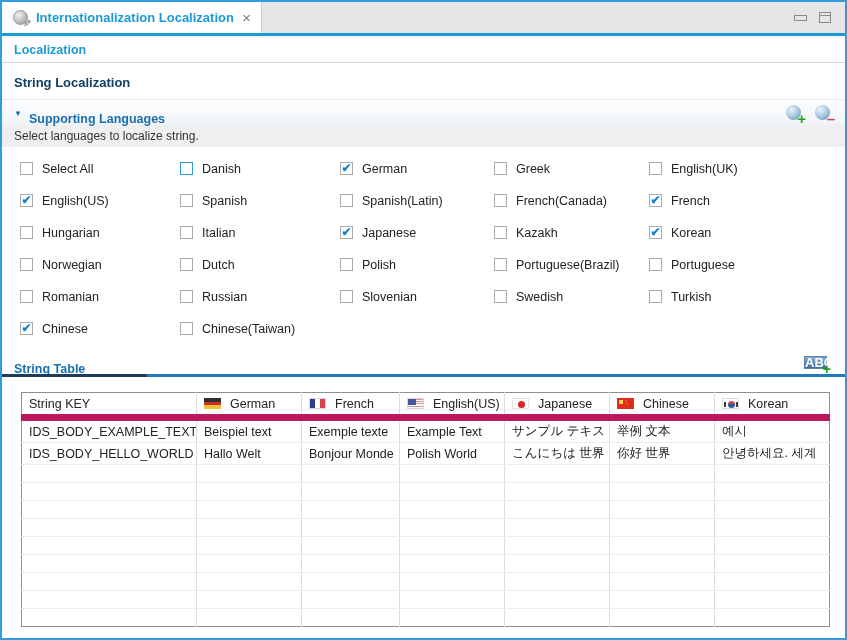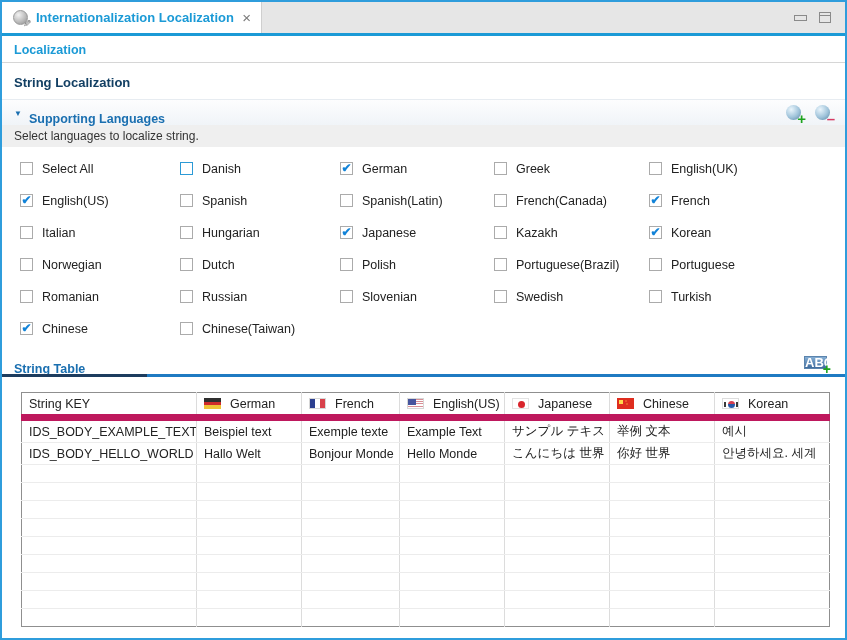--- a/index.html
+++ b/index.html
@@ -188,25 +188,25 @@
       <div class="lang-item">
         <span class="cb"></span>
         <span>French(Canada)</span>
       </div>
       <div class="lang-item">
         <span class="cb checked"></span>
         <span>French</span>
       </div>
       <div class="lang-item">
         <span class="cb"></span>
+        <span>Hungarian</span>
+      </div>
+      <div class="lang-item">
+        <span class="cb"></span>
         <span>Italian</span>
-      </div>
-      <div class="lang-item">
-        <span class="cb"></span>
-        <span>Hungarian</span>
       </div>
       <div class="lang-item">
         <span class="cb checked"></span>
         <span>Japanese</span>
       </div>
       <div class="lang-item">
         <span class="cb"></span>
         <span>Kazakh</span>
       </div>
       <div class="lang-item">
@@ -302,21 +302,21 @@
             <td>Exemple texte</td>
             <td>Example Text</td>
             <td>サンプル テキスト</td>
             <td>举例 文本</td>
             <td>예시</td>
           </tr>
           <tr class="data-row">
             <td>IDS_BODY_HELLO_WORLD</td>
             <td>Hallo Welt</td>
             <td>Bonjour Monde</td>
-            <td>Hello Monde</td>
+            <td>Polish World</td>
             <td>こんにちは 世界</td>
             <td>你好 世界</td>
             <td>안녕하세요. 세계</td>
           </tr>
           <tr class="empty-row">
             <td></td>
             <td></td>
             <td></td>
             <td></td>
             <td></td>

